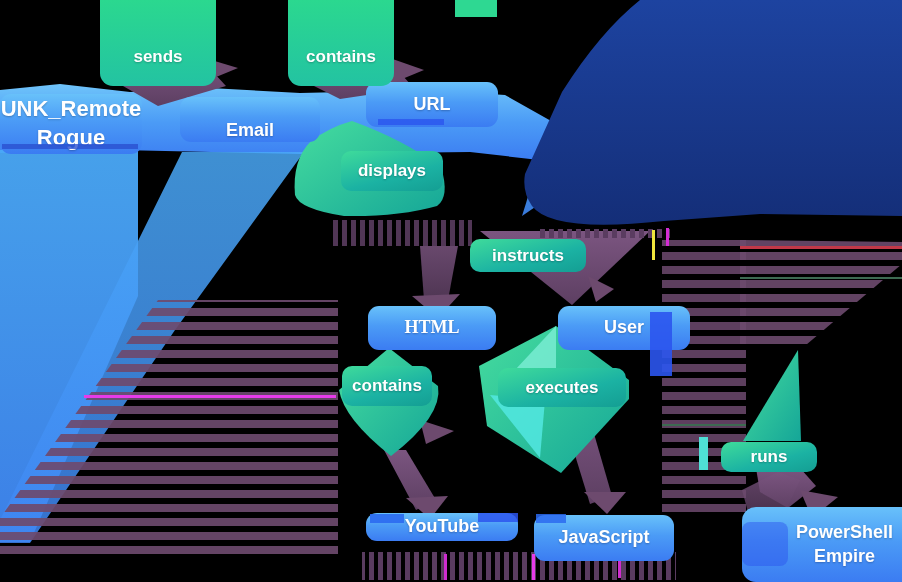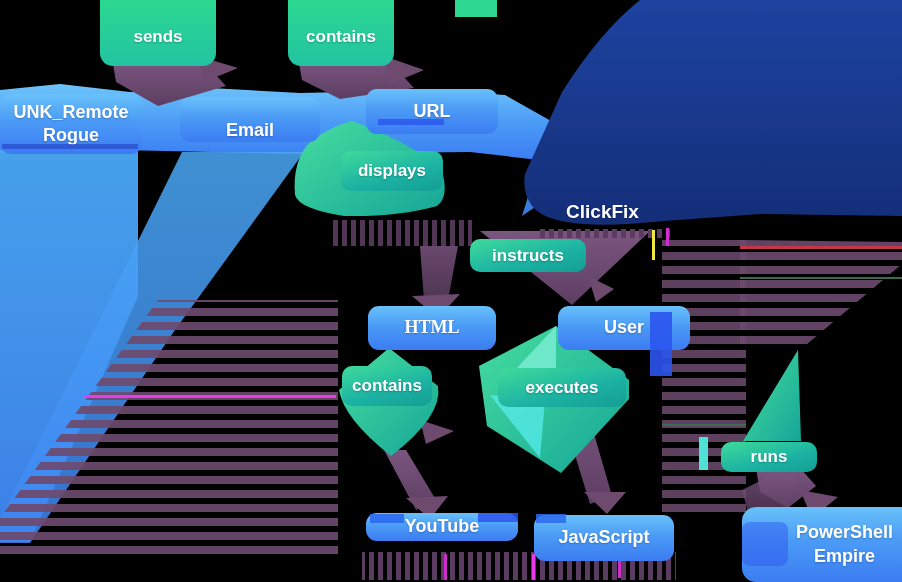--- a/index.html
+++ b/index.html
@@ -19,21 +19,21 @@
   }
   .node span,.rel span{white-space:pre-line;}
   .node.bare{background:transparent;font-size:19px;}
   .rel{
     font-size:17px;border-radius:10px;
     background:linear-gradient(165deg,#3fdb9b 0%,#1bb2a3 60%,#149e93 100%);
   }
   .rel.cut-top{
     border-radius:0 0 13px 13px;
     background:linear-gradient(180deg,#2bd88f 0%,#23c3a2 100%);
-    padding-top:8px;
+    padding-top:28px;
   }
   .chip{position:absolute;z-index:4;pointer-events:none;}
 </style>
 </head>
 <body>
 
 <div class="canvas">
 
   <svg width="902" height="582" viewBox="0 0 902 582">
     <defs>
@@ -117,32 +117,29 @@
       <path fill="url(#gTeal)" d="M556,326 L629,380 L629,399 L561,473 L487,426 L479,366 Z"></path>
       <path fill="#79ecd2" opacity="0.85" d="M556,326 L556,383 L503,383 Z"></path>
       <path fill="#52e8e2" opacity="0.85" d="M490,395 L545,400 L540,458 Z"></path>
       <path fill="url(#gTeal)" d="M798,350 L801,441 L743,441 Z"></path>
       <rect x="699" y="437" width="9" height="33" fill="#4fe0d6"></rect>
       <rect x="455" y="0" width="42" height="17" fill="#2ed892"></rect>
       <rect x="104" y="2" width="22" height="30" fill="#37e596"></rect>
     </g>
   </svg>
 
-  <div class="node" style="left:0px;top:94px;width:142px;height:60px;font-size:18px;">
+  <div class="node" style="left:0px;top:94px;width:142px;height:60px;font-size:22px;">
     <span>UNK_Remote
 Rogue</span>
     </div>
   <div class="node" style="left:180px;top:97px;width:140px;height:45px;align-items:flex-end;">
     <span>Email</span>
     </div>
-  <div class="node" style="left:366px;top:89px;width:132px;height:45px;">
+  <div class="node" style="left:366px;top:82px;width:132px;height:45px;">
     <span>URL</span>
-    </div>
-  <div class="node bare" style="left:545px;top:196px;width:115px;height:32px;">
-    <span>ClickFix</span>
     </div>
   <div class="node" style="left:368px;top:306px;width:128px;height:44px;font-family:Liberation Serif, serif;">
     <span>HTML</span>
     </div>
   <div class="node" style="left:558px;top:306px;width:132px;height:44px;">
     <span>User</span>
     </div>
   <div class="node" style="left:366px;top:513px;width:152px;height:28px;">
     <span>YouTube</span>
     </div>

